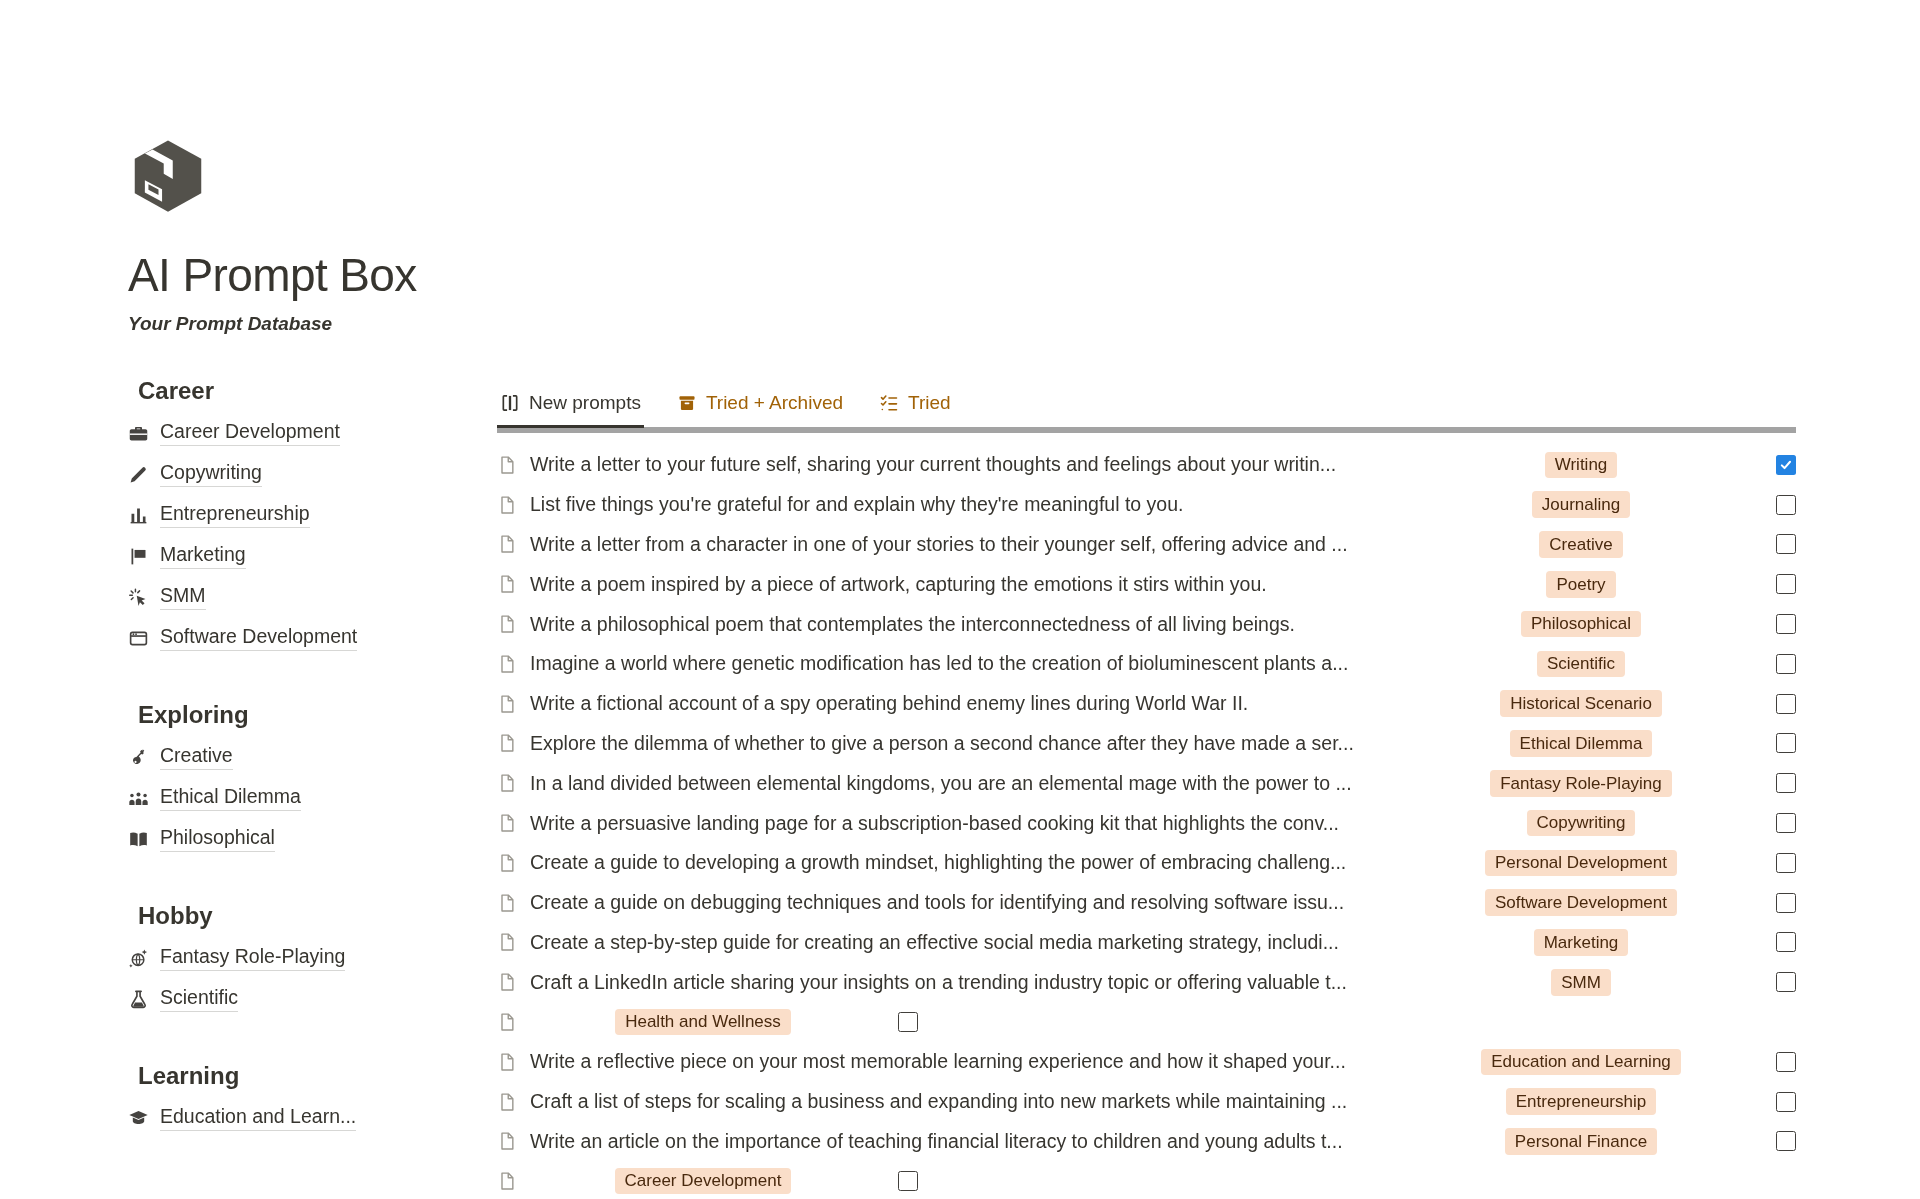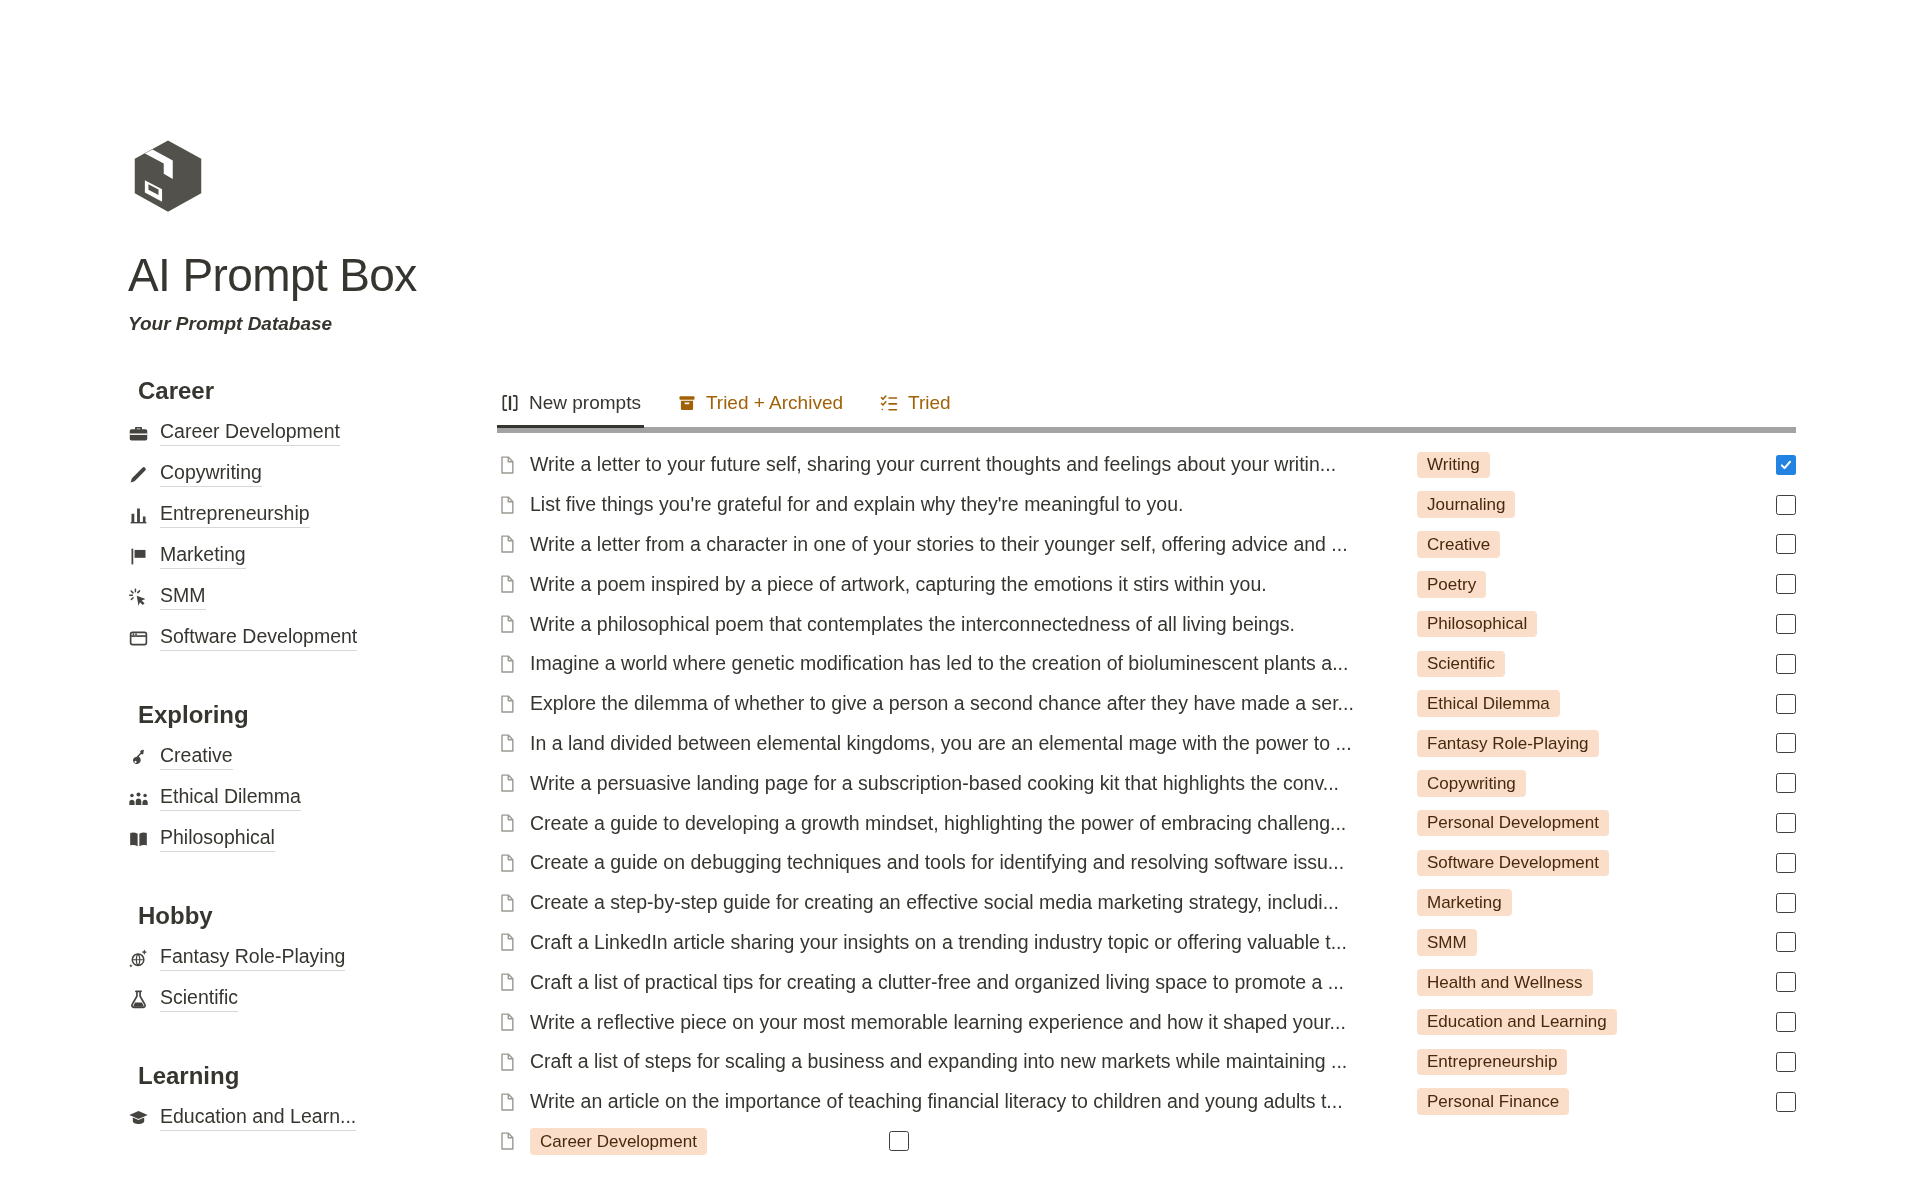--- a/index.html
+++ b/index.html
@@ -33,21 +33,21 @@
   .tab .icon{width:20px;height:20px}
   .tab .icon svg{width:20px;height:20px;display:block}
   .tab.active{color:#37352F;border-bottom-color:#37352F;font-weight:500}
 
   .rows{margin-top:12px}
   .row{display:flex;align-items:center;height:39.8px}
   .row .doc{flex:none;width:20px;height:20px;margin-right:13px;color:#9B9890}
   .row .doc svg{width:20px;height:20px;display:block}
   .row .title-cell{flex:1;min-width:0;font-size:19.5px;white-space:nowrap;overflow:hidden}
   .row .title-text{border-bottom:1px solid rgba(55,53,47,0.18);padding-bottom:3px;cursor:pointer}
-  .row .tag-cell{flex:none;width:346px;display:flex;justify-content:flex-start;margin-right:12px}
+  .row .tag-cell{flex:none;width:346px;display:flex;justify-content:center;margin-right:21px}
   .pill{background:#FADEC9;color:#49290E;font-size:17px;line-height:1;
     padding:4.5px 10px 5px;border-radius:4px;white-space:nowrap;cursor:pointer}
   .cb-cell{flex:none;width:21px;display:flex;justify-content:center}
   .cb{width:20px;height:20px;border:1.7px solid #413F3B;border-radius:2.5px;box-sizing:border-box;
     background:#fff;cursor:pointer;display:flex;align-items:center;justify-content:center}
   .cb.checked{background:#2383E2;border:none}
   .cb .icon{width:14px;height:14px;display:block}
   .cb .icon svg{width:14px;height:14px;display:block}
 </style>
 </head>
@@ -348,20 +348,35 @@
           </span>
     <span class="title-cell"><span class="title-text">Imagine a world where genetic modification has led to the creation of bioluminescent plants a...</span></span>
     <span class="tag-cell">
             <span class="pill">Scientific</span>
           </span>
     <span class="cb-cell">
             <span class="cb"></span>
           </span>
   </div>
 
+  <div class="row">
+    <span class="doc icon">
+            <svg viewBox="0 0 24 24">
+              <path d="M6 2.5h7.5L19 8v13.5H6V2.5z" fill="none" stroke="currentColor" stroke-width="1.7" stroke-linejoin="round"></path>
+              <path d="M13.5 2.8V8H19" fill="none" stroke="currentColor" stroke-width="1.7" stroke-linejoin="round"></path>
+            </svg>
+          </span>
+    <span class="title-cell"><span class="title-text">Write a fictional account of a spy operating behind enemy lines during World War II.</span></span>
+    <span class="tag-cell">
+            <span class="pill">Historical Scenario</span>
+          </span>
+    <span class="cb-cell">
+            <span class="cb"></span>
+          </span>
+  </div>
 
   <div class="row">
     <span class="doc icon">
             <svg viewBox="0 0 24 24">
               <path d="M6 2.5h7.5L19 8v13.5H6V2.5z" fill="none" stroke="currentColor" stroke-width="1.7" stroke-linejoin="round"></path>
               <path d="M13.5 2.8V8H19" fill="none" stroke="currentColor" stroke-width="1.7" stroke-linejoin="round"></path>
             </svg>
           </span>
     <span class="title-cell"><span class="title-text">Explore the dilemma of whether to give a person a second chance after they have made a ser...</span></span>
     <span class="tag-cell">
@@ -468,21 +483,20 @@
           </span>
   </div>
 
   <div class="row">
     <span class="doc icon">
             <svg viewBox="0 0 24 24">
               <path d="M6 2.5h7.5L19 8v13.5H6V2.5z" fill="none" stroke="currentColor" stroke-width="1.7" stroke-linejoin="round"></path>
               <path d="M13.5 2.8V8H19" fill="none" stroke="currentColor" stroke-width="1.7" stroke-linejoin="round"></path>
             </svg>
           </span>
-    <span class="title-cell"><span class="title-text">Craft a list of practical tips for creating a clutter-free and organized living space to promote a ...</span></span>
     <span class="tag-cell">
             <span class="pill">Health and Wellness</span>
           </span>
     <span class="cb-cell">
             <span class="cb"></span>
           </span>
   </div>
 
   <div class="row">
     <span class="doc icon">

